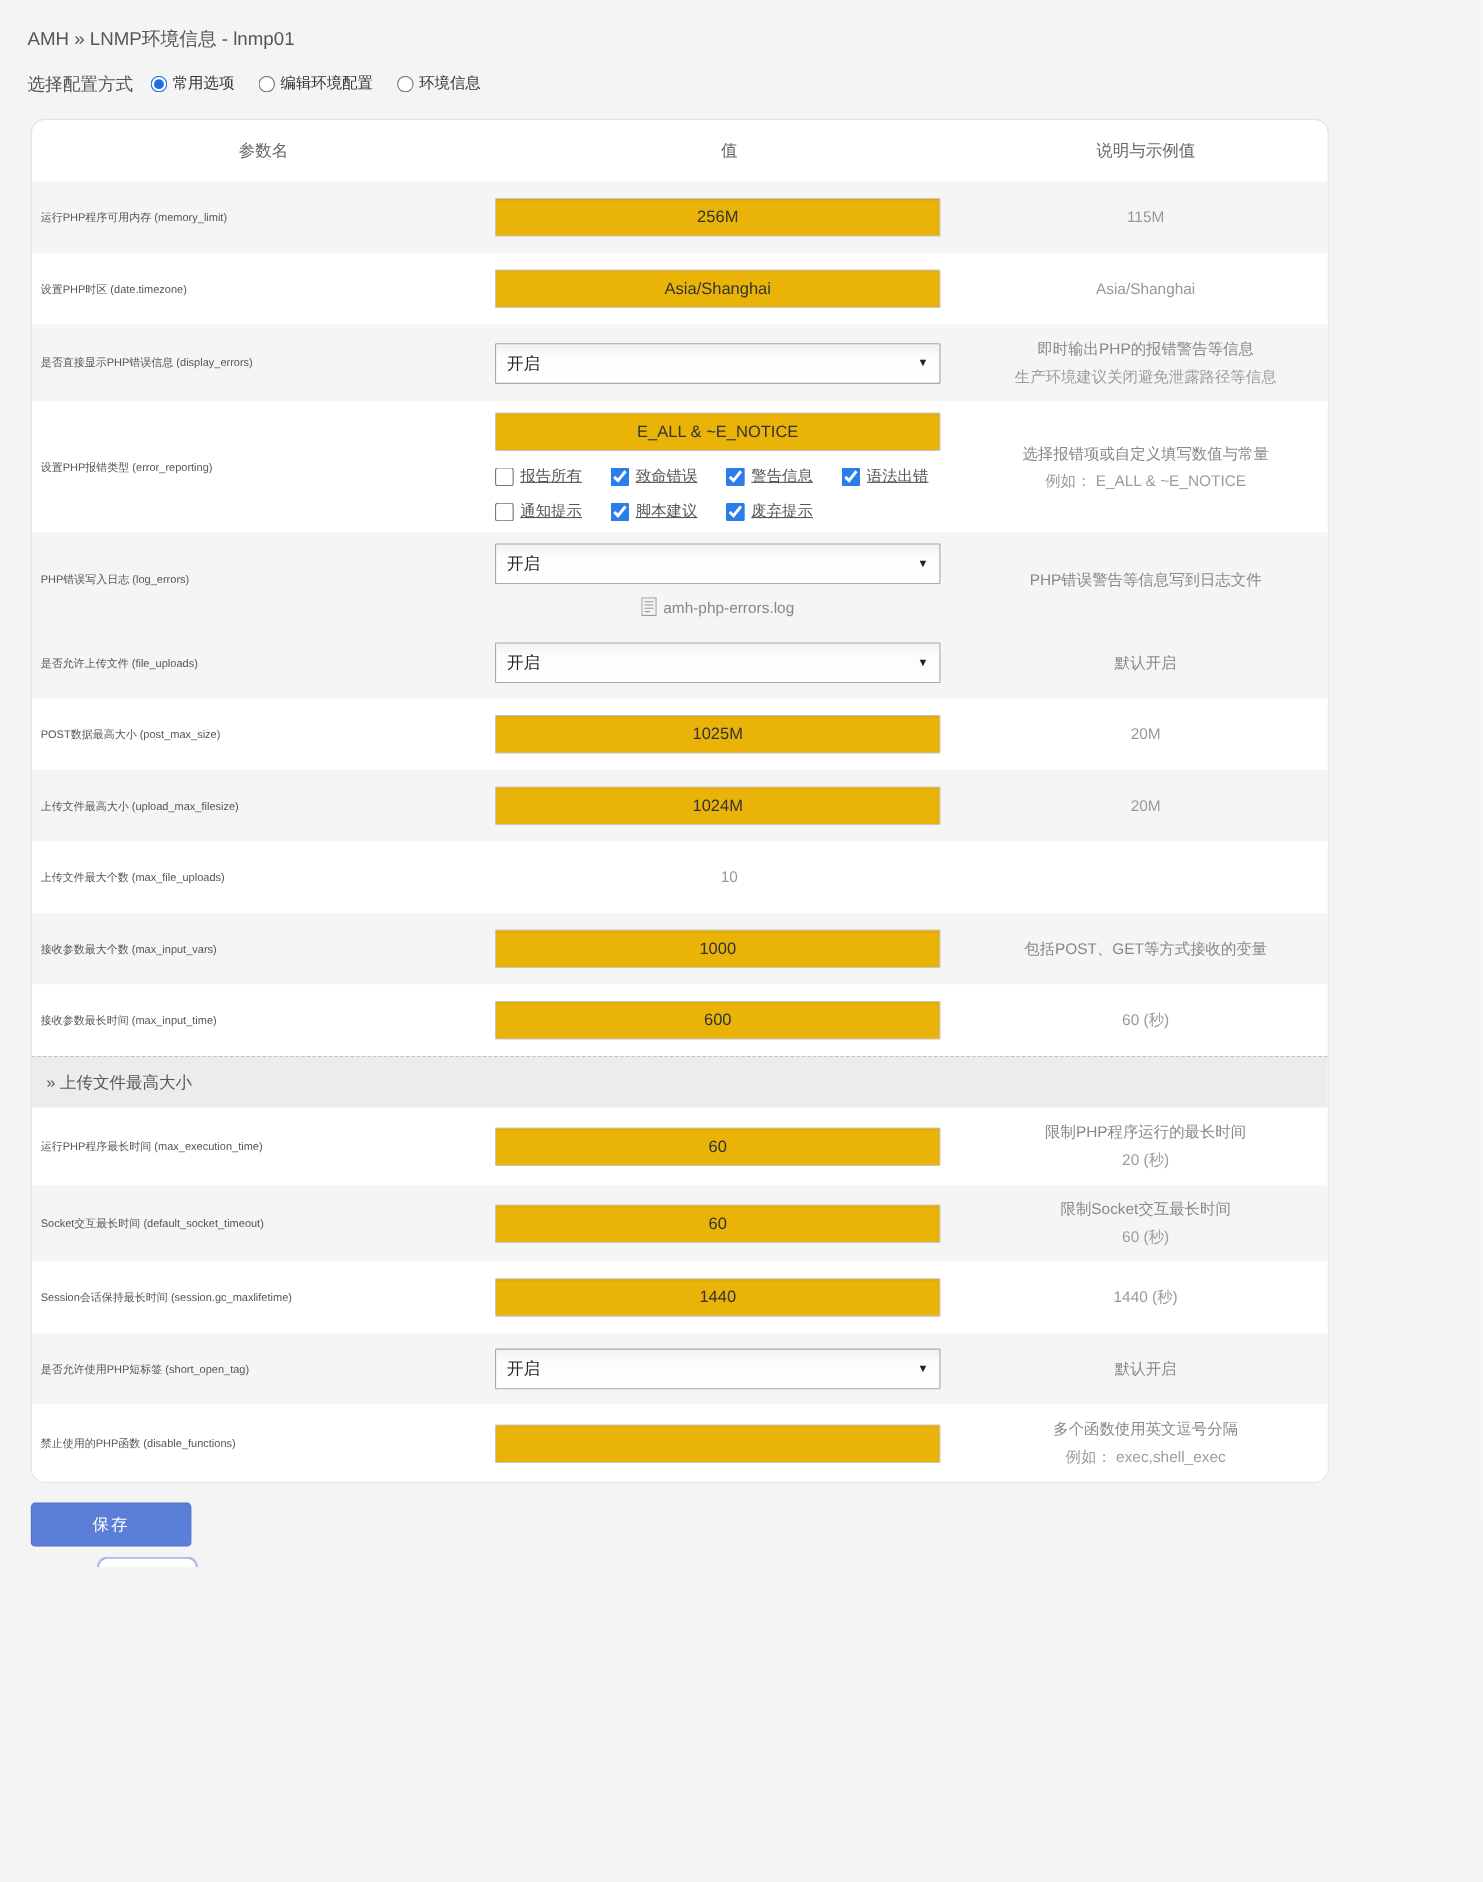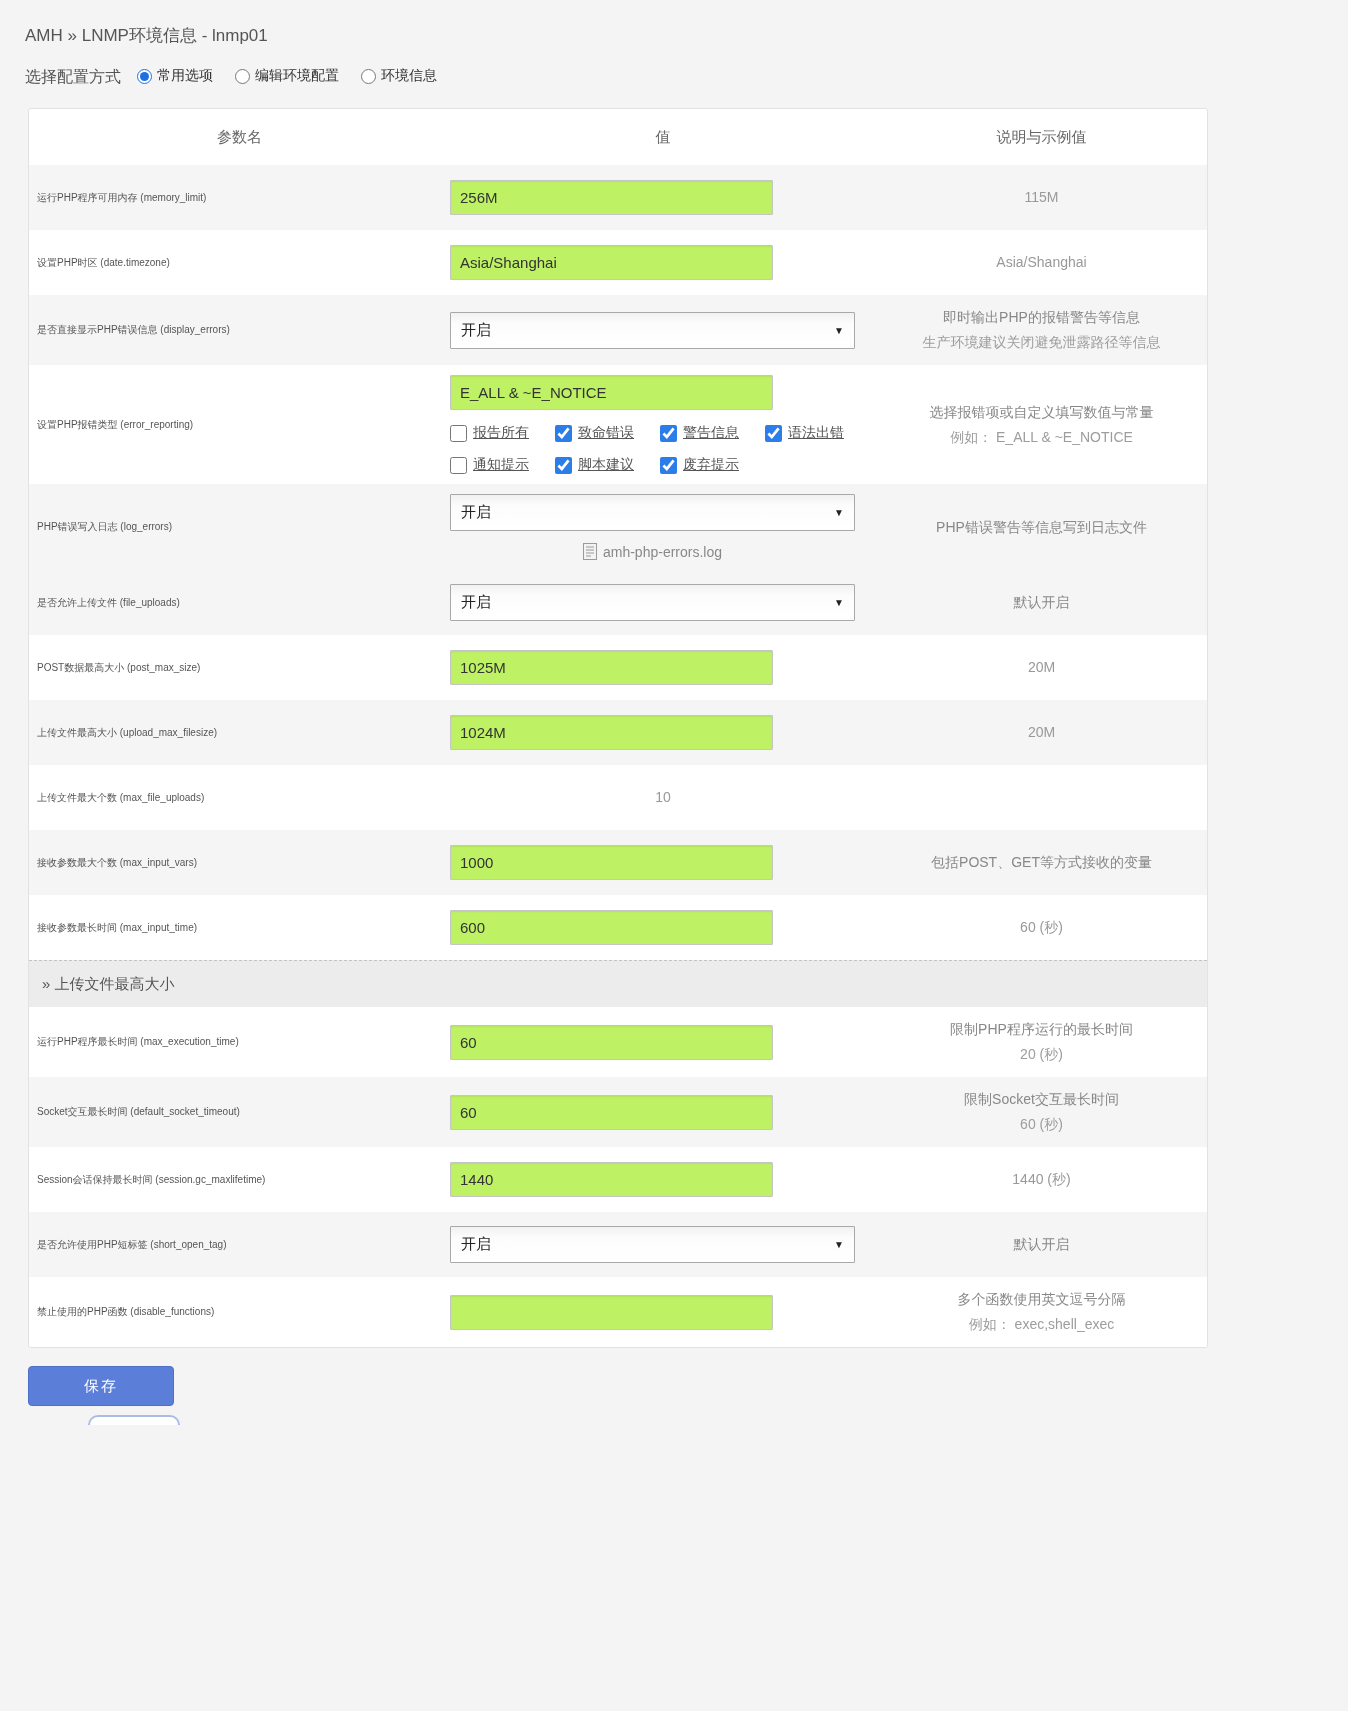--- a/index.html
+++ b/index.html
@@ -19,21 +19,21 @@
     display:flex; align-items:flex-start; font-size:14px; color:#444;
   }
   .modelabel { font-size:16px; color:#555; margin-right:16px; }
   .radio { display:flex; align-items:center; margin-right:22px; cursor:pointer; color:#333; }
   .radio input { width:15px; height:15px; margin-right:5px; accent-color:#1f6fe0; }
   .panel {
     margin:20px 0 0 28px;
     width:1180px;
     background:#fff;
     border:1px solid #e2e2e2;
-    border-radius:3px;
+    border-radius:13px;
     overflow:hidden;
   }
   .thead {
     display:grid; grid-template-columns:421px 426px 1fr;
     height:56px; align-items:center;
     font-size:15px; color:#666;
   }
   .thead div { text-align:center; }
   .row {
     display:grid; grid-template-columns:421px 426px 1fr;
@@ -41,26 +41,27 @@
     min-height:65px;
     padding:10px 0;
     background:#fff;
   }
   .row.shaded { background:#f5f5f5; }
   .c.label { text-align:left; font-size:10px; color:#555; padding:0 8px; }
   .c.hint  { text-align:center; font-size:14px; color:#888; padding:0 10px; line-height:25px; }
   .c.hint .h2 { color:#9d9d9d; }
   .c.hint.muted { color:#999; }
   .txt {
-    width:323px; height:35px;
+    width:405px; height:35px;
     border:1px solid #c6c6c6; border-radius:1px;
     box-shadow:inset 0 1px 2px rgba(0,0,0,.07);
     font-size:15px; color:#333; padding:0 9px;
     font-family:"Liberation Sans","DejaVu Sans",sans-serif;
-    background:#bef264;
+    background:#eab308;
+    text-align:center;
   }
   .sel {
     width:405px; height:37px;
     border:1px solid #a9a9a9; border-radius:1px;
     background:linear-gradient(to bottom,#f1f1f1 0%,#fcfcfc 30%,#ffffff 100%);
     display:flex; align-items:center; justify-content:space-between;
     font-size:15px; color:#222; padding:0 10px 0 10px;
     cursor:pointer;
   }
   .sel .arr { font-size:10px; color:#222; }

